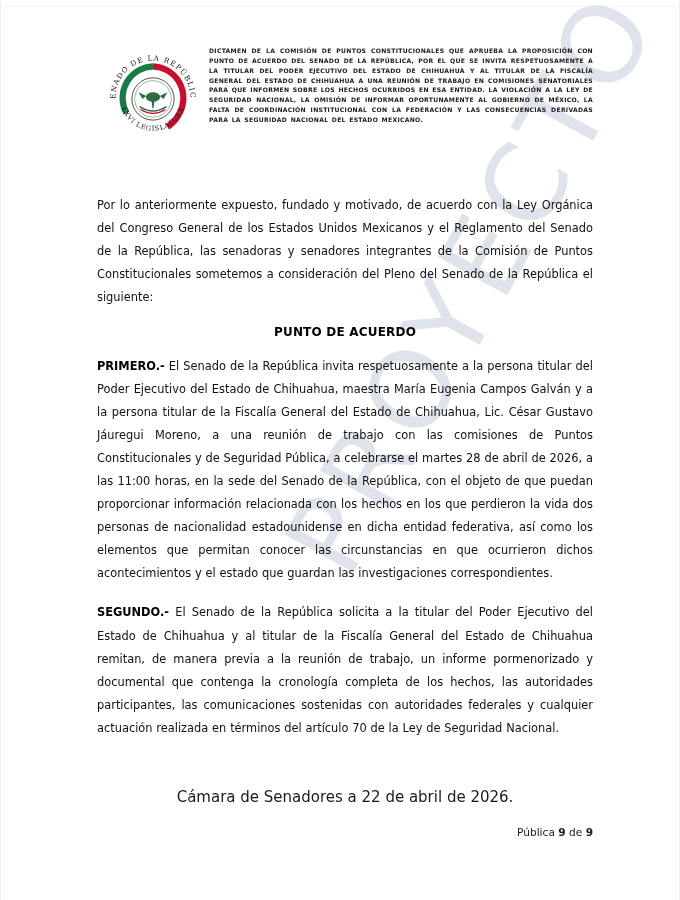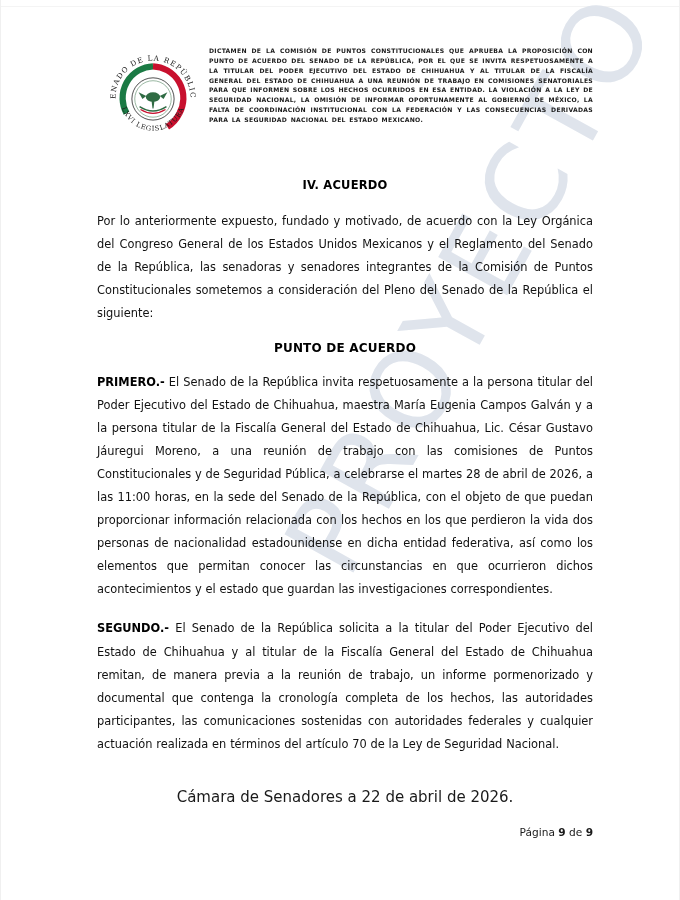--- a/index.html
+++ b/index.html
@@ -201,35 +201,34 @@
             <textPath href="#arcBottom" startOffset="50%" text-anchor="middle">LXVI LEGISLATURA</textPath>
           </text>
         </svg>
       </div>
 
       <div class="header-text">DICTAMEN DE LA COMISIÓN DE PUNTOS CONSTITUCIONALES QUE APRUEBA LA PROPOSICIÓN CON PUNTO DE ACUERDO DEL SENADO DE LA REPÚBLICA, POR EL QUE SE INVITA RESPETUOSAMENTE A LA TITULAR DEL PODER EJECUTIVO DEL ESTADO DE CHIHUAHUA Y AL TITULAR DE LA FISCALÍA GENERAL DEL ESTADO DE CHIHUAHUA A UNA REUNIÓN DE TRABAJO EN COMISIONES SENATORIALES PARA QUE INFORMEN SOBRE LOS HECHOS OCURRIDOS EN ESA ENTIDAD. LA VIOLACIÓN A LA LEY DE SEGURIDAD NACIONAL, LA OMISIÓN DE INFORMAR OPORTUNAMENTE AL GOBIERNO DE MÉXICO, LA FALTA DE COORDINACIÓN INSTITUCIONAL CON LA FEDERACIÓN Y LAS CONSECUENCIAS DERIVADAS PARA LA SEGURIDAD NACIONAL DEL ESTADO MEXICANO.</div>
     </div>
 
     <div class="body-area">
 
-      <h1 class="section-title">IV. ACUERDO</h1>
 
       <p class="para tight">Por lo anteriormente expuesto, fundado y motivado, de acuerdo con la Ley Orgánica del Congreso General de los Estados Unidos Mexicanos y el Reglamento del Senado de la República, las senadoras y senadores integrantes de la Comisión de Puntos Constitucionales sometemos a consideración del Pleno del Senado de la República el siguiente:</p>
 
       <h2 class="sub-title">PUNTO DE ACUERDO</h2>
 
       <p class="para"><span class="lead">PRIMERO.-</span><span> El Senado de la República invita respetuosamente a la persona titular del Poder Ejecutivo del Estado de Chihuahua, maestra María Eugenia Campos Galván y a la persona titular de la Fiscalía General del Estado de Chihuahua, Lic. César Gustavo Jáuregui Moreno, a una reunión de trabajo con las comisiones de Puntos Constitucionales y de Seguridad Pública, a celebrarse el martes 28 de abril de 2026, a las 11:00 horas, en la sede del Senado de la República, con el objeto de que puedan proporcionar información relacionada con los hechos en los que perdieron la vida dos personas de nacionalidad estadounidense en dicha entidad federativa, así como los elementos que permitan conocer las circunstancias en que ocurrieron dichos acontecimientos y el estado que guardan las investigaciones correspondientes.</span></p>
 
       <p class="para"><span class="lead">SEGUNDO.-</span><span> El Senado de la República solicita a la titular del Poder Ejecutivo del Estado de Chihuahua y al titular de la Fiscalía General del Estado de Chihuahua remitan, de manera previa a la reunión de trabajo, un informe pormenorizado y documental que contenga la cronología completa de los hechos, las autoridades participantes, las comunicaciones sostenidas con autoridades federales y cualquier actuación realizada en términos del artículo 70 de la Ley de Seguridad Nacional.</span></p>
 
     </div>
 
     <div class="closing">Cámara de Senadores a 22 de abril de 2026.</div>
 
     <div class="pagefoot">
-      <span>Página</span>
+      <span>Pública</span>
       <b>9</b>
       <span>de</span>
       <b>9</b>
     </div>
 
   </div>
 </div>
 
 </body></html>

